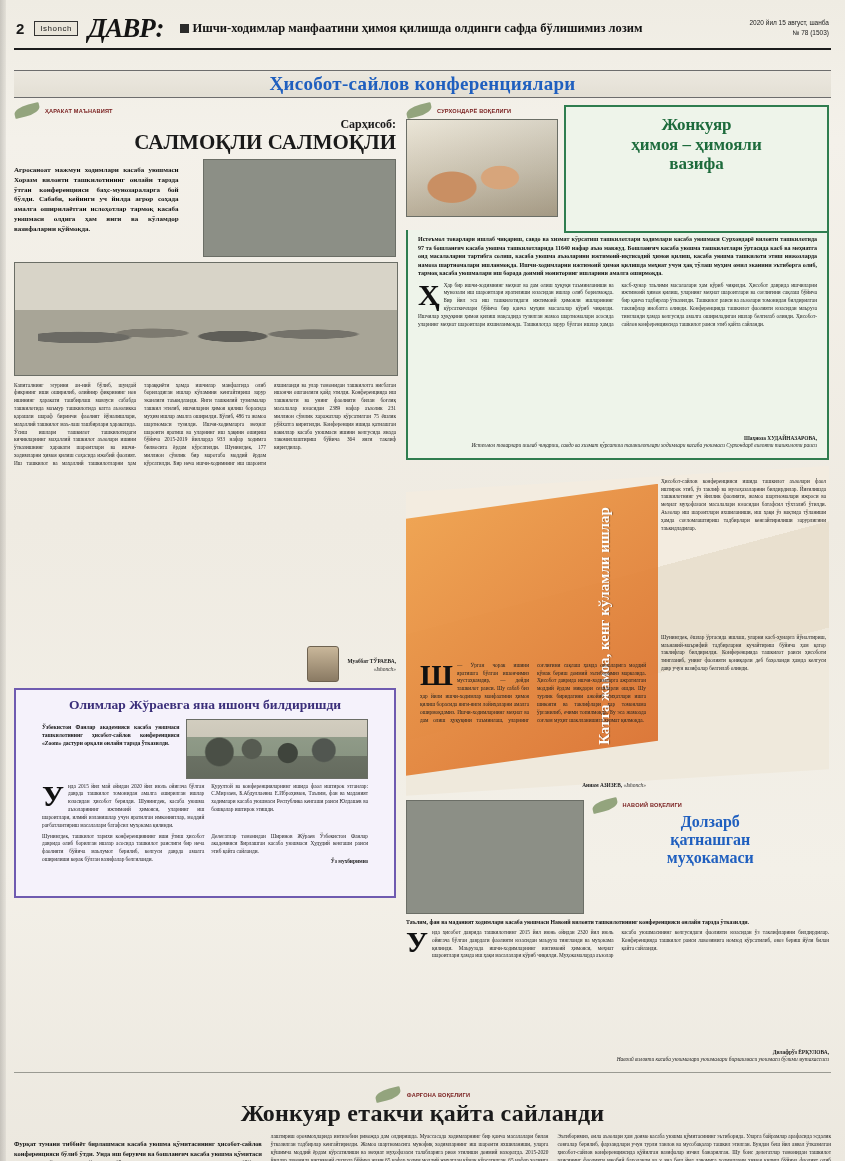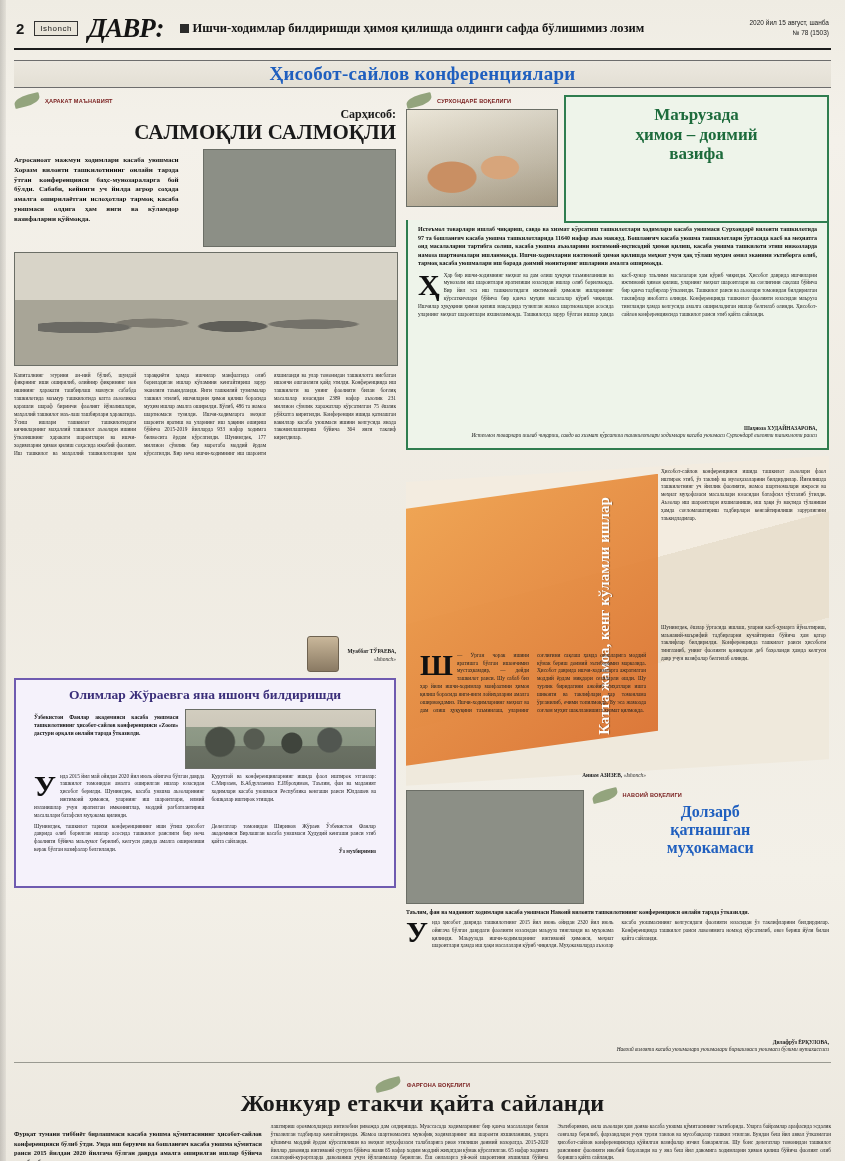--- a/index.html
+++ b/index.html
@@ -40,21 +40,21 @@
     color:#141414;white-space:nowrap;padding-left:6px;
   }
   .mast-date{
     font-family:"Liberation Sans",sans-serif;font-size:6.5px;line-height:1.5;
     text-align:right;color:#222;padding-right:2px;
   }
   .sq{width:9px;height:9px;background:#2b2b2b;display:inline-block;margin-right:4px;vertical-align:middle;}
 
   
   .banner{
-    margin-top:10px;height:26px;display:flex;align-items:center;justify-content:center;
+    margin-top:20px;height:26px;display:flex;align-items:center;justify-content:center;
     border-top:1px solid #6d6d6d;border-bottom:1px solid #6d6d6d;
     background:linear-gradient(180deg,#ece8df,#e3dfd4);
   }
   .banner h1{
     margin:0;font-size:19px;font-weight:bold;color:#1f5fbf;letter-spacing:.3px;
     font-family:"Liberation Serif",serif;
   }
 
   
   .cols{display:flex;gap:10px;margin-top:7px;}
@@ -168,21 +168,21 @@
   }
 
   .sig{font-size:5.4px;font-weight:bold;text-align:right;line-height:1.4;margin-top:4px;}
   .sig .role{font-weight:normal;font-style:italic;}
   .avatar{
     width:30px;height:34px;border-radius:3px;background:linear-gradient(180deg,#c9b79a,#8a7a63);
     display:inline-block;vertical-align:middle;margin-right:5px;border:1px solid #6e6250;
   }
 
   
-  .purplebox{border:2px solid #6f5bb0;background:#f5f2fb;padding:7px 18px;box-sizing:border-box;}
+  .purplebox{border:2px solid #6f5bb0;background:#f5f2fb;padding:7px 26px;box-sizing:border-box;}
   .purplebox h3{margin:0 0 6px 0;color:#3b2f7a;font-size:13.5px;text-align:center;font-weight:bold;}
 
   
   .blueblock h3{margin:2px 0 6px 0;color:#1f5fbf;font-size:16px;line-height:1.15;text-align:center;font-weight:bold;}
 
   
   .bottom{margin-top:8px;border-top:1px solid #9a9a92;padding-top:16px;}
   .bottom h2{
     margin:0 0 6px 0;font-size:24px;text-align:center;font-weight:bold;letter-spacing:.2px;
   }
@@ -203,21 +203,21 @@
 <div class="paper"></div>
 <div class="fold"></div>
 
 <div class="page">
 
   <div class="masthead">
     <div class="pagenum">2</div>
     <div class="ishonch">Ishonch</div>
     <div class="davr">ДАВР:</div>
     <div class="mast-slogan">
-      <span class="sq"></span><span>Ишчи-ходимлар билдиришди ҳимоя қилишда олдинги сафда бўлишимиз лозим</span>
+      <span class="sq"></span><span>Ишчи-ходимлар манфаатини ҳимоя қилишда олдинги сафда бўлишимиз лозим</span>
     </div>
     <div class="mast-date">
       <div>2020 йил 15 август, шанба</div>
       <div>№ 78 (1503)</div>
     </div>
   </div>
 
   <div class="banner">
     <h1>Ҳисобот-сайлов конференциялари</h1>
   </div>
@@ -293,22 +293,22 @@
             <span class="rotleaf"></span>
             <span class="tag">
                 <span class="tagtext">Сурхондарё воқелиги</span>
               </span>
           </div>
           <div class="photo ph-hands" style="width:100%;height:96px;margin-top:3px;"></div>
         </div>
 
         <div class="greenbox" style="width:265px;min-height:128px;">
           <h2>
-            <span>Маърузада</span><br>
-            <span>ҳимоя – доимий</span><br>
+            <span>Жонкуяр</span><br>
+            <span>ҳимоя – ҳимояли</span><br>
             <span>вазифа</span>
           </h2>
         </div>
       </div>
 
       <div class="greenbox" style="margin-top:-3px;border-top:0;padding-top:5px;">
         <p class="lead" style="font-size:6px;margin:0 0 4px 0;">Истеъмол товарлари ишлаб чиқариш, савдо ва хизмат кўрсатиш ташкилотлари ходимлари касаба уюшмаси Сурхондарё вилояти ташкилотида 97 та бошланғич касаба уюшма ташкилотларида 11640 нафар аъзо мавжуд. Бошланғич касаба уюшма ташкилотлари ўртасида касб ва меҳнатга оид масалаларни тартибга солиш, касаба уюшма аъзоларини ижтимоий-иқтисодий ҳимоя қилиш, касаба уюшма ташкилоти этиш нижозларда намоза шартномалари ишланмоқда. Ишчи-ходимларни ижтимоий ҳимоя қилишда меҳнат учун ҳақ тўлаш муҳим омил эканини эътиборга олиб, тармоқ касаба уюшмалари иш борада доимий мониторинг ишларини амалга оширмоқда.</p>
         <div class="body2" style="height:150px;overflow:hidden;">
           <span class="dropcap">Ҳ</span><span>Ҳар бир ишчи-ходимнинг меҳнат ва дам олиш ҳуқуқи таъминланиши ва мунозали иш шароитлари яратилиши юзасидан ишлар олиб борилмоқда. Бир йил эса иш ташкилотидаги ижтимоий ҳимояли ишларининг кўрсаткичлари бўйича бир қанча муҳим масалалар кўриб чиқилди. Ишчилар ҳуқуқини ҳимоя қилиш мақсадида тузилган жамоа шартномалари асосида уларнинг меҳнат шароитлари яхшиланмоқда. Ташкилотда зарур бўлган ишлар ҳамда касб-ҳунар таълими масалалари ҳам кўриб чиқилди. Ҳисобот даврида ишчиларни ижтимоий ҳимоя қилиш, уларнинг меҳнат шароитлари ва соғлиғини сақлаш бўйича бир қанча тадбирлар ўтказилди. Ташкилот раиси ва аъзолари томонидан билдирилган таклифлар инобатга олинди. Конференцияда ташкилот фаолияти юзасидан маъруза тингланди ҳамда келгусида амалга ошириладиган ишлар белгилаб олинди. Ҳисобот-сайлов конференциясида ташкилот раиси этиб қайта сайланди.</span>
         </div>

